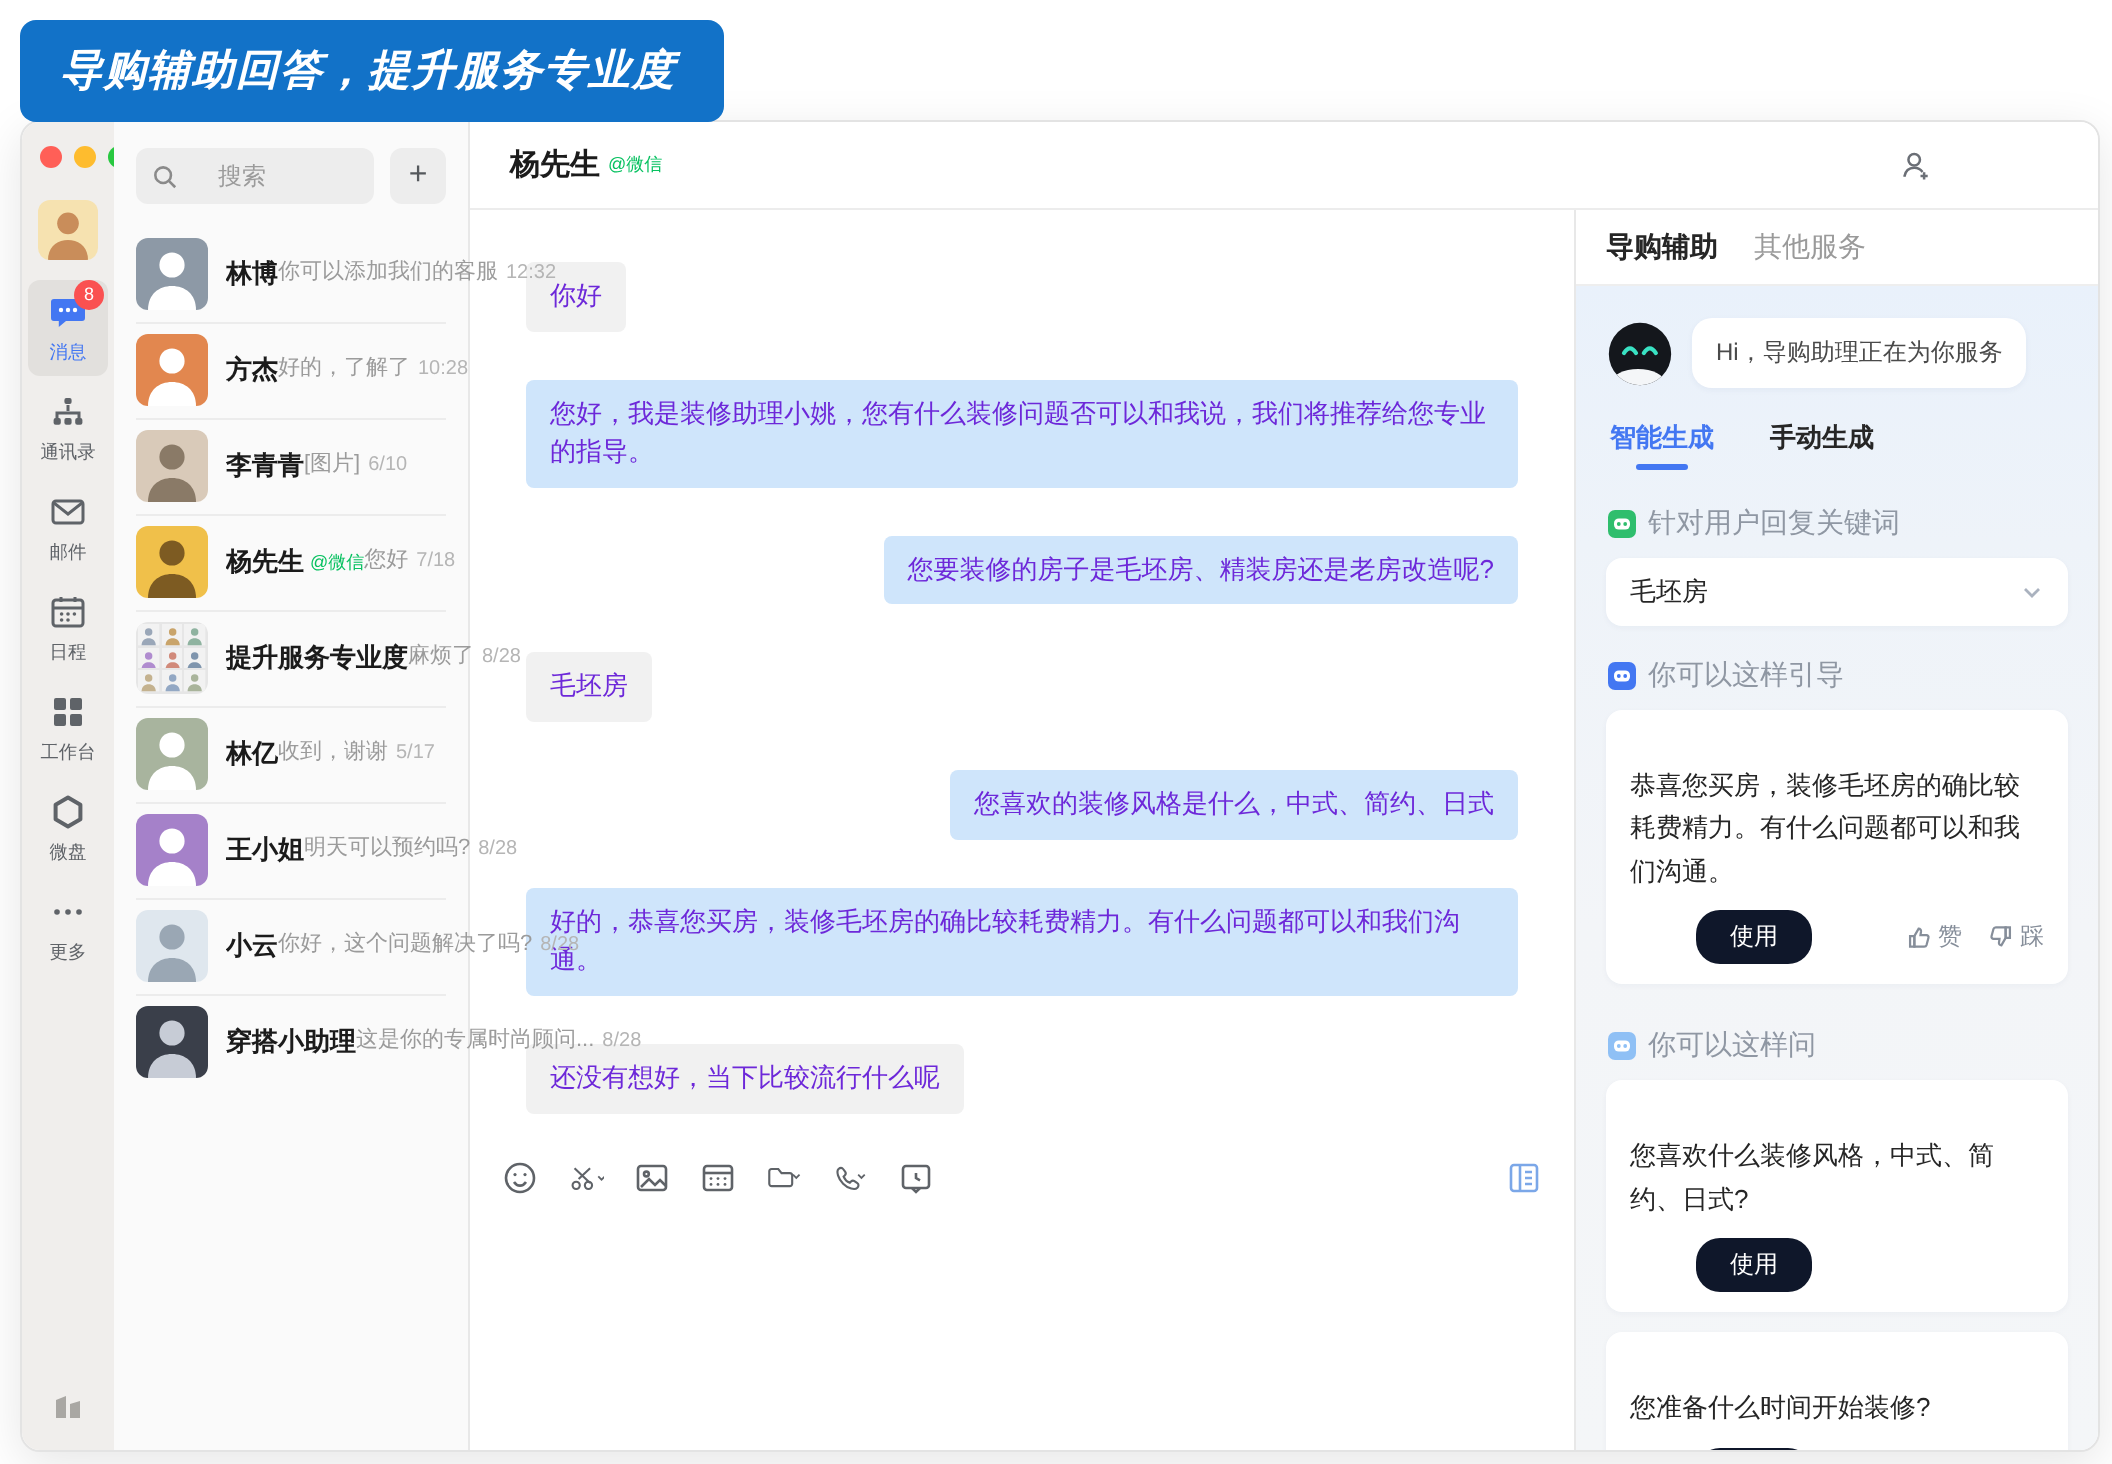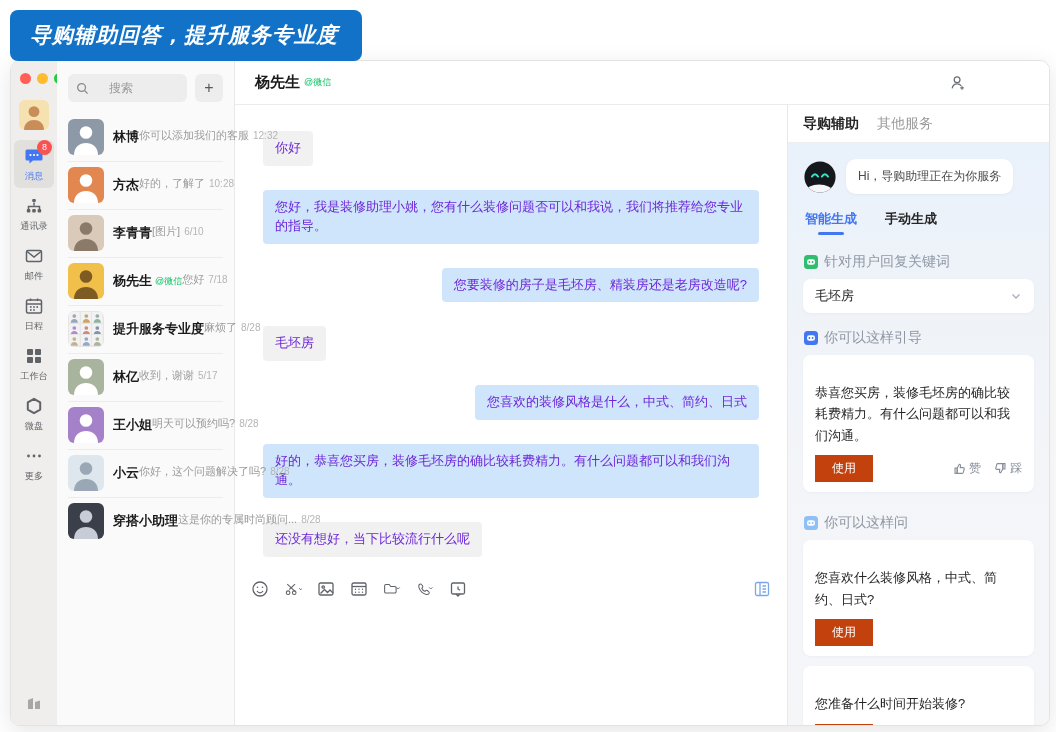--- a/index.html
+++ b/index.html
@@ -97,21 +97,21 @@
   .sub-tab.active { color:#4377f2; }
   .sub-tab.active::after { content:""; position:absolute; left:50%; transform:translateX(-50%); bottom:0; width:26px; height:3px; border-radius:2px; background:#4377f2; }
   .sec-label { display:flex; align-items:center; gap:6px; font-size:14px; color:#8f97a3; margin:0 1px 8px; }
   .sec-label svg { width:14px; height:14px; flex:none; }
   .select-card { background:#fff; border-radius:8px; height:34px; display:flex; align-items:center; justify-content:space-between;
     padding:0 12px; font-size:13px; color:#262626; margin-bottom:16px; cursor:pointer; box-shadow:0 1px 3px rgba(30,60,110,.04); }
   .select-card svg { width:12px; height:12px; }
   .card { background:#fff; border-radius:8px; padding:11px 12px 10px; margin-bottom:10px; box-shadow:0 1px 3px rgba(30,60,110,.04); }
   .card-text { font-size:13px; color:#262626; line-height:1.65;margin-top:16px; }
   .card-foot { display:flex; align-items:center; margin-top:9px; }
-  .use-btn { background:#c2410c; color:#fff; border:0; border-radius:0; font-size:12px; padding:5px 17px; cursor:pointer; font-family:inherit; }
+  .use-btn { background:#0f172a; color:#fff; border:0; border-radius:12px; font-size:12px; padding:5px 17px; cursor:pointer; font-family:inherit;margin-left:33px; }
   .fb { margin-left:auto; display:flex; gap:13px; }
   .fb-item { display:flex; align-items:center; gap:3px; font-size:12px; color:#868e9a; cursor:pointer; }
   .fb-item svg { width:13px; height:13px; }
   .guide-card { margin-bottom:22px; }
 </style>
 </head>
 <body>
 
 <div class="stage">
 

